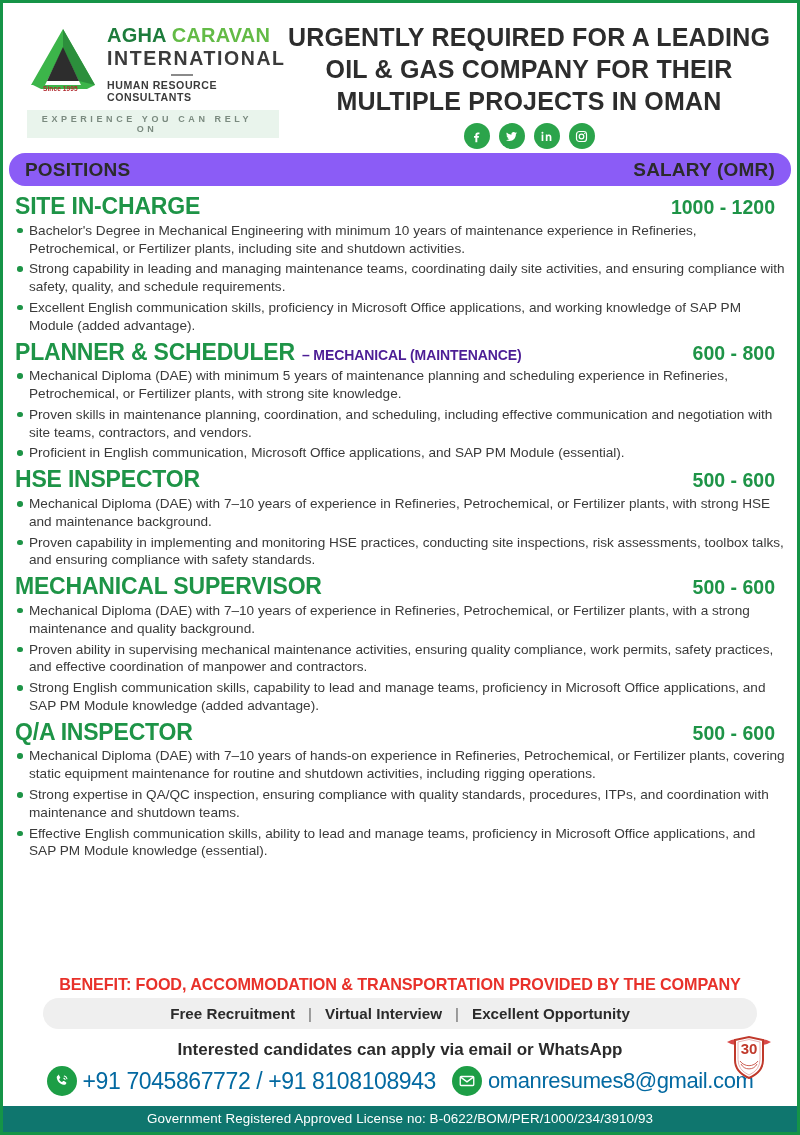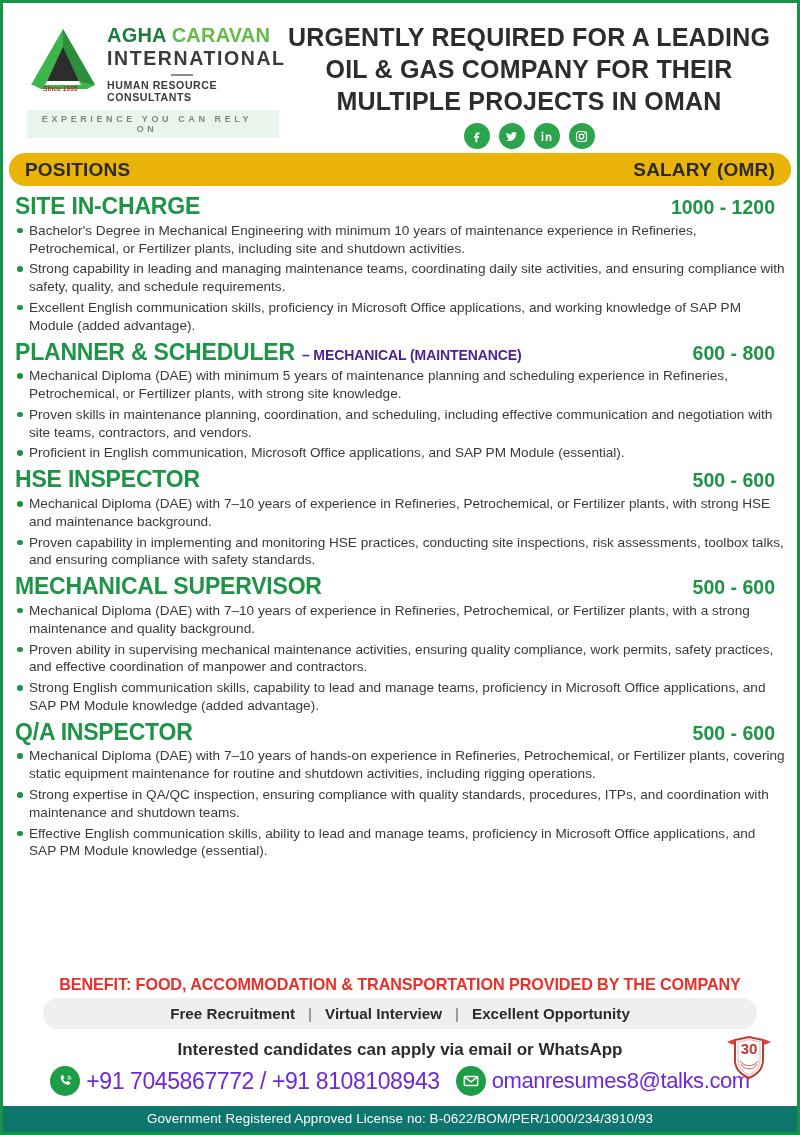--- a/index.html
+++ b/index.html
@@ -81,21 +81,21 @@
   .socials { margin-top: 6px; display: flex; justify-content: center; gap: 9px; }
   .soc {
     width: 26px; height: 26px; border-radius: 50%;
     background: #2ba44b; display: flex; align-items: center; justify-content: center;
   }
   .soc svg { display: block; }
 
   
   .bar-wrap { padding: 0 6px; }
   .positions-bar {
-    background: #eab308;
+    background: #8b5cf6;
     border-radius: 16px;
     height: 33px;
     display: flex;
     align-items: center;
     justify-content: space-between;
     padding: 0 16px;
   }
   .positions-bar span {
     font-size: 19px; font-weight: 700; color: #2b2b2b; letter-spacing: .2px;
   }
@@ -169,21 +169,21 @@
     display: flex; align-items: center; justify-content: center;
     gap: 6px;
     padding: 0 0 10px 0;
   }
   .cicon {
     width: 30px; height: 30px; border-radius: 50%;
     background: #1d9e46;
     display: flex; align-items: center; justify-content: center;
     flex: 0 0 30px;
   }
-  .ctext { font-size: 23px; color: #6d28d9; letter-spacing: -.4px; }
+  .ctext { font-size: 23px; color: #0369a1; letter-spacing: -.4px; }
   .ctext.email { font-size: 22px; }
   .seal {
     position: absolute;
     right: 22px; bottom: 48px;
     width: 52px; height: 54px;
   }
   .license {
     background: #0f766e;
     color: #ffffff;
     text-align: center;
@@ -367,19 +367,19 @@
             <path d="M14.8 7.8a2.6 2.6 0 0 1 1.7 1.7" stroke="#ffffff" stroke-width="1.3" fill="none" stroke-linecap="round"></path>
           </svg>
       </div>
       <div class="ctext">+91 7045867772 / +91 8108108943</div>
       <div class="cicon" style="margin-left:10px;">
         <svg width="18" height="18" viewBox="0 0 24 24" fill="none" stroke="#ffffff" stroke-width="1.8">
             <rect x="3" y="6" width="18" height="12" rx="1.2"></rect>
             <path d="M3.6 6.8 12 13.2 20.4 6.8"></path>
           </svg>
       </div>
-      <div class="ctext email">omanresumes8@talks.com</div>
+      <div class="ctext email">omanresumes8@gmail.com</div>
     </div>
 
     <div class="license">Government Registered Approved License no: B-0622/BOM/PER/1000/234/3910/93</div>
   </div>
 
 </div>
 
 </body></html>

